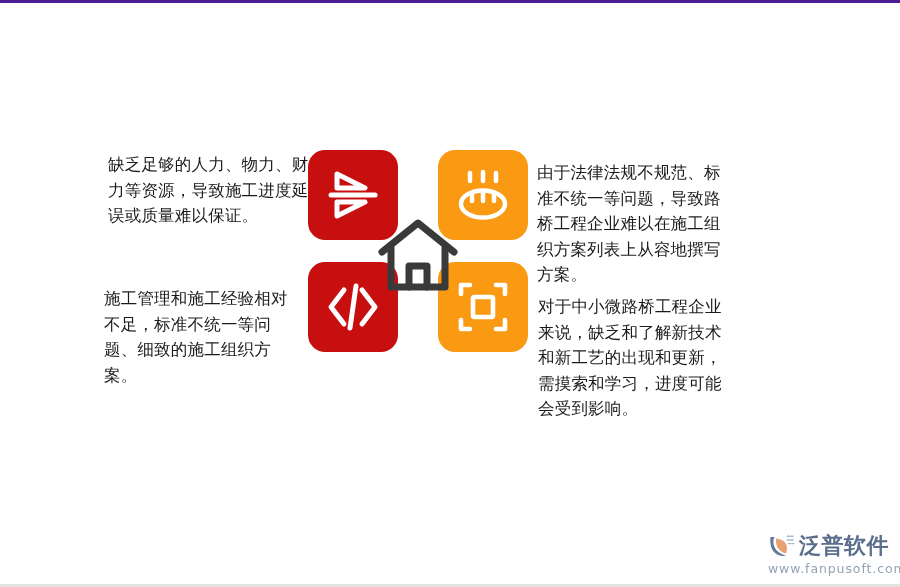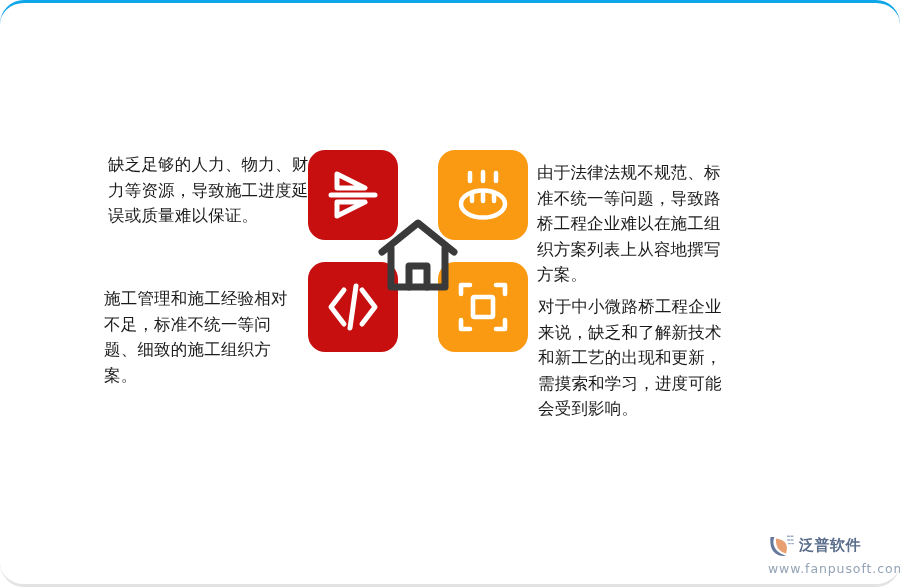--- a/index.html
+++ b/index.html
@@ -11,24 +11,23 @@
     height: 587px;
     background: #ffffff;
     font-family: "DejaVu Sans", "Liberation Sans", sans-serif;
     overflow: hidden;
     position: relative;
   }
   .page {
     position: absolute;
     inset: 0;
     background: #ffffff;
-    border-top: 3px solid #0ea5e9;
+    border-top: 3px solid #4c1d95;
     border-bottom: 3px solid #e3e3e3;
     box-sizing: border-box;
-    border-radius: 24px;
   }
 
   
   .content {
     position: absolute;
     left: 0;
     top: 0;
     width: 900px;
     height: 530px;
   }
@@ -97,21 +96,21 @@
   }
   .logo-row {
     display: flex;
     align-items: center;
     gap: 4px;
     height: 30px;
   }
   .logo-mark { width: 27px; height: 27px; flex: 0 0 27px; }
   .logo-mark svg { display: block; }
   .logo-name {
-    font-size: 15px;
+    font-size: 22px;
     font-weight: bold;
     color: #5B6E8C;
     letter-spacing: 0.5px;
     line-height: 27px;
     font-family: "DejaVu Sans", "Liberation Sans", sans-serif;
   }
   .logo-url {
     margin-top: 1px;
     font-size: 12.5px;
     color: #94A3B5;

